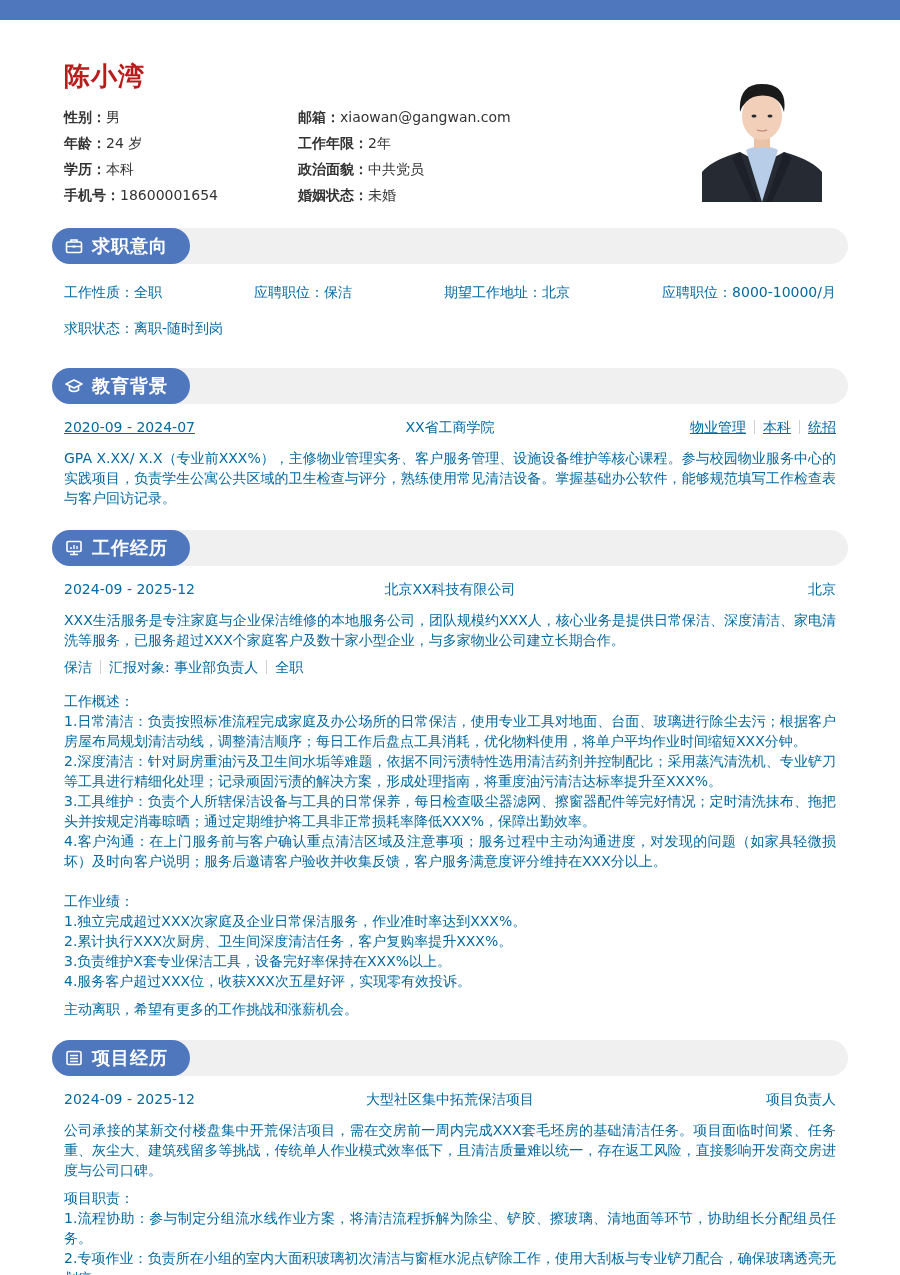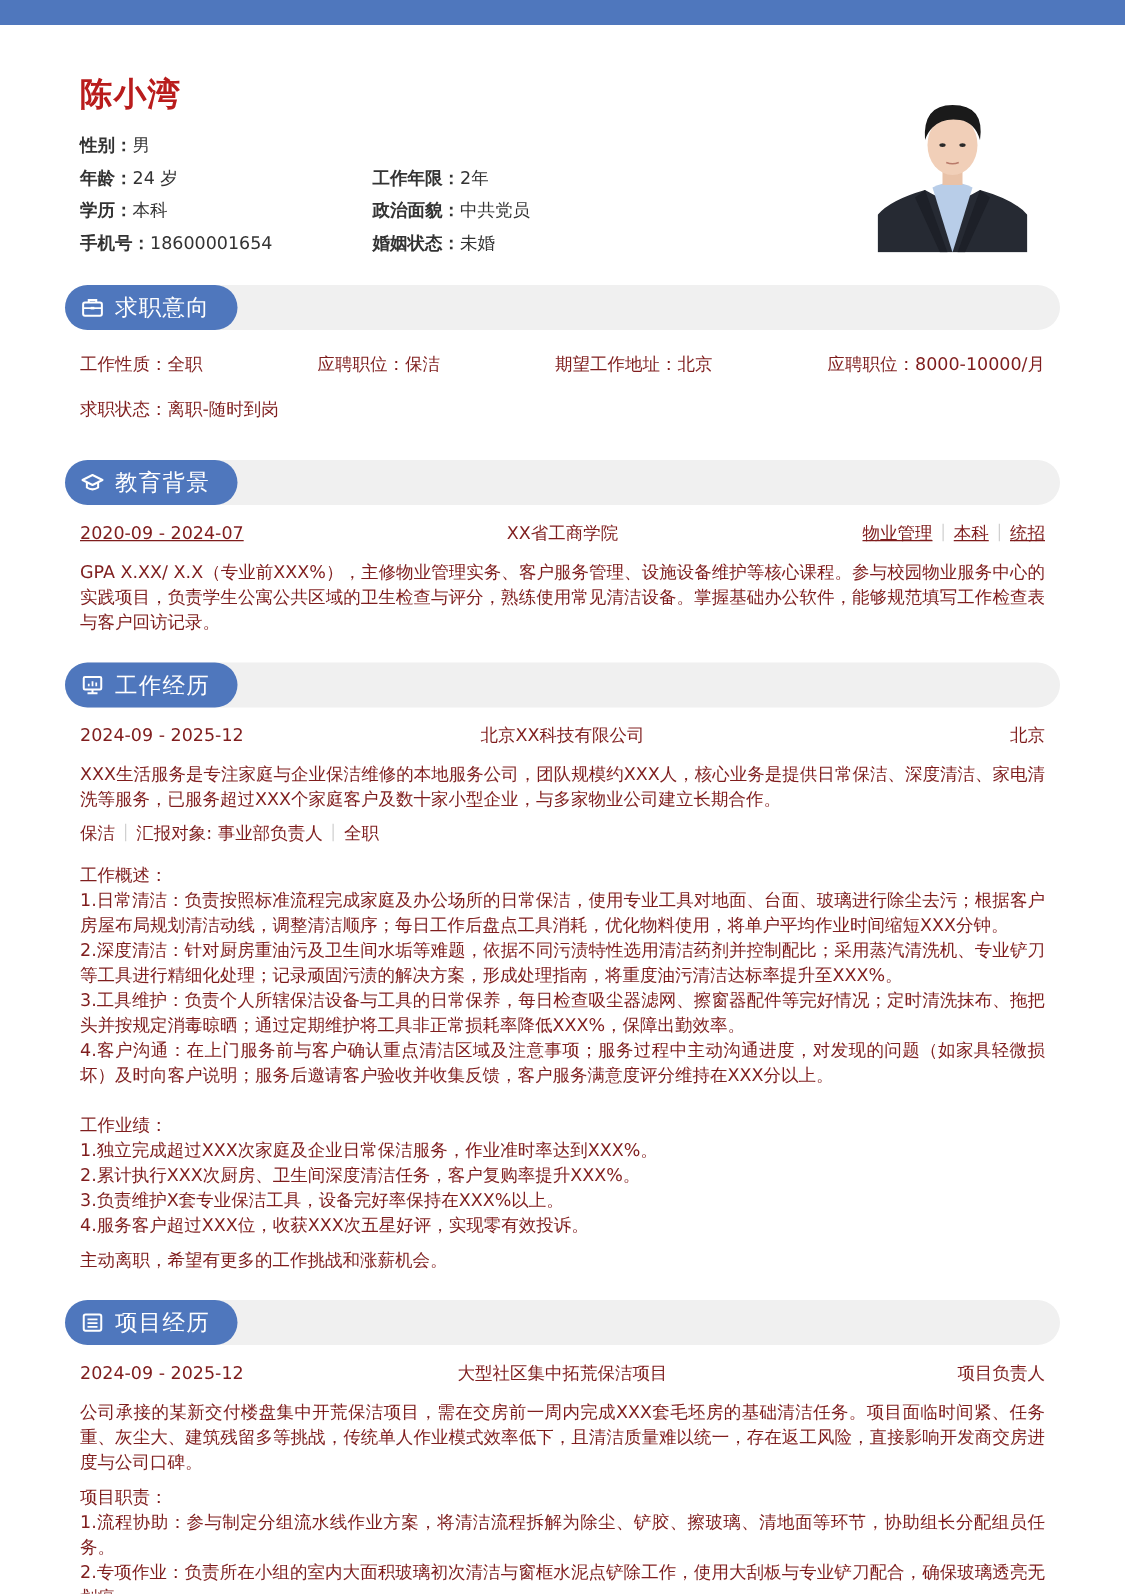--- a/index.html
+++ b/index.html
@@ -12,41 +12,42 @@
   .info-grid { position: absolute; left: 0; top: 46px; width: 560px; }
   .info-row { display: flex; height: 26px; line-height: 26px; font-size: 14px; color: #333; }
   .info-col1 { width: 234px; white-space: nowrap; }
   .info-col2 { white-space: nowrap; }
   .lbl { color: #333; font-weight: bold; }
   .photo { position: absolute; left: 638px; top: 14px; width: 120px; height: 130px; overflow: hidden; background: #ffffff; }
 
   .section-head { position: absolute; left: 52px; width: 796px; height: 36px; background: #f0f0f0; border-radius: 18px; }
   .section-pill { position: absolute; left: 0; top: 0; height: 36px; width: 138px; background: #4f77bd; border-radius: 18px; color: #fff; display: flex; align-items: center; padding-left: 12px; }
   .section-pill svg { width: 20px; height: 20px; margin-right: 8px; flex: none; }
-  .section-title { font-size: 18px; font-weight: normal; color: #ffffff; letter-spacing: 1px; }
+  .section-title { font-size: 18px; font-weight: bold; color: #ffffff; letter-spacing: 1px; }
 
-  .block { position: absolute; left: 64px; width: 772px; font-size: 14px; line-height: 20px; color: #7f1d1d; }
+  .block { position: absolute; left: 64px; width: 772px; font-size: 14px; line-height: 20px; color: #0369a1; }
   .row3 { display: flex; justify-content: space-between; align-items: center; height: 22px; }
   .row3 .mid { position: absolute; left: 0; right: 0; text-align: center; pointer-events: none; }
   .row3 .mid span { pointer-events: auto; }
   .sep { display: inline-block; width: 1px; height: 14px; background: #d0d0d0; margin: 0 8px; vertical-align: -2px; }
   .para { text-align: justify; }
   .intent-row { display: flex; height: 20px; line-height: 20px; }
   .intent-item { white-space: nowrap; }
 </style>
 </head>
 <body>
 
 <div class="topbar"></div>
 
 <div class="header">
   <div class="name">陈小湾</div>
   <div class="info-grid">
     <div class="info-row">
       <div class="info-col1"><span class="lbl">性别：</span><span>男</span></div>
+      <div class="info-col2"><span class="lbl">邮箱：</span><span>xiaowan@gangwan.com</span></div>
     </div>
     <div class="info-row">
       <div class="info-col1"><span class="lbl">年龄：</span><span>24 岁</span></div>
       <div class="info-col2"><span class="lbl">工作年限：</span><span>2年</span></div>
     </div>
     <div class="info-row">
       <div class="info-col1"><span class="lbl">学历：</span><span>本科</span></div>
       <div class="info-col2"><span class="lbl">政治面貌：</span><span>中共党员</span></div>
     </div>
     <div class="info-row">

